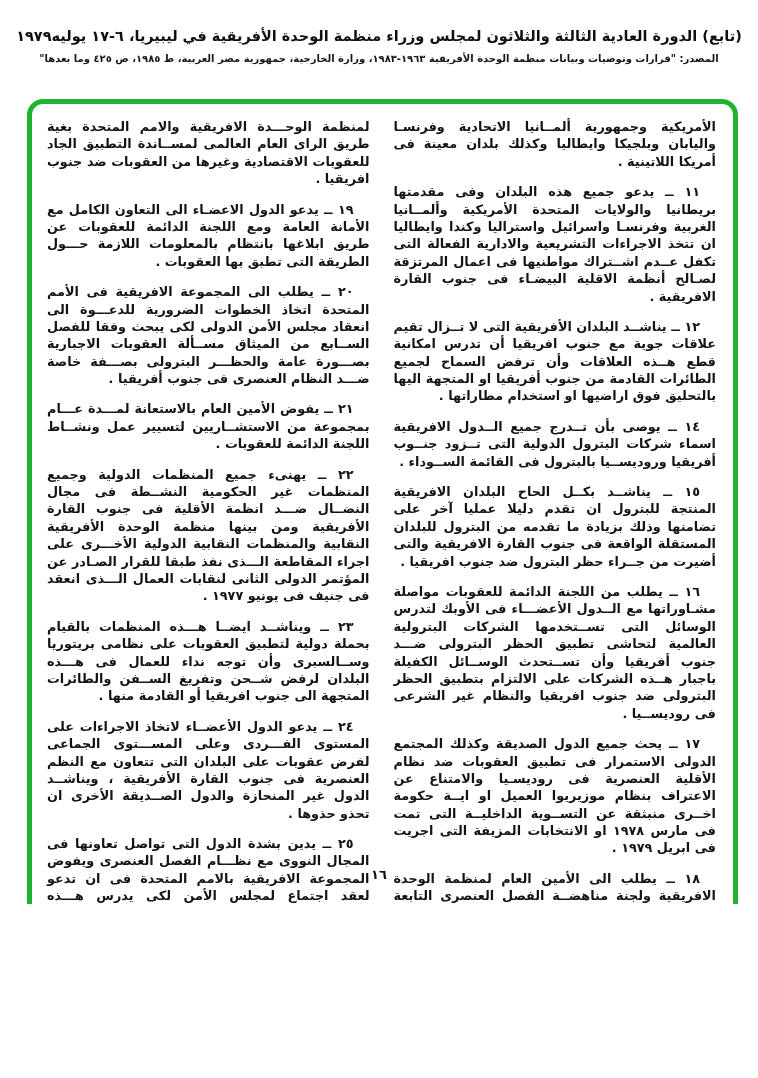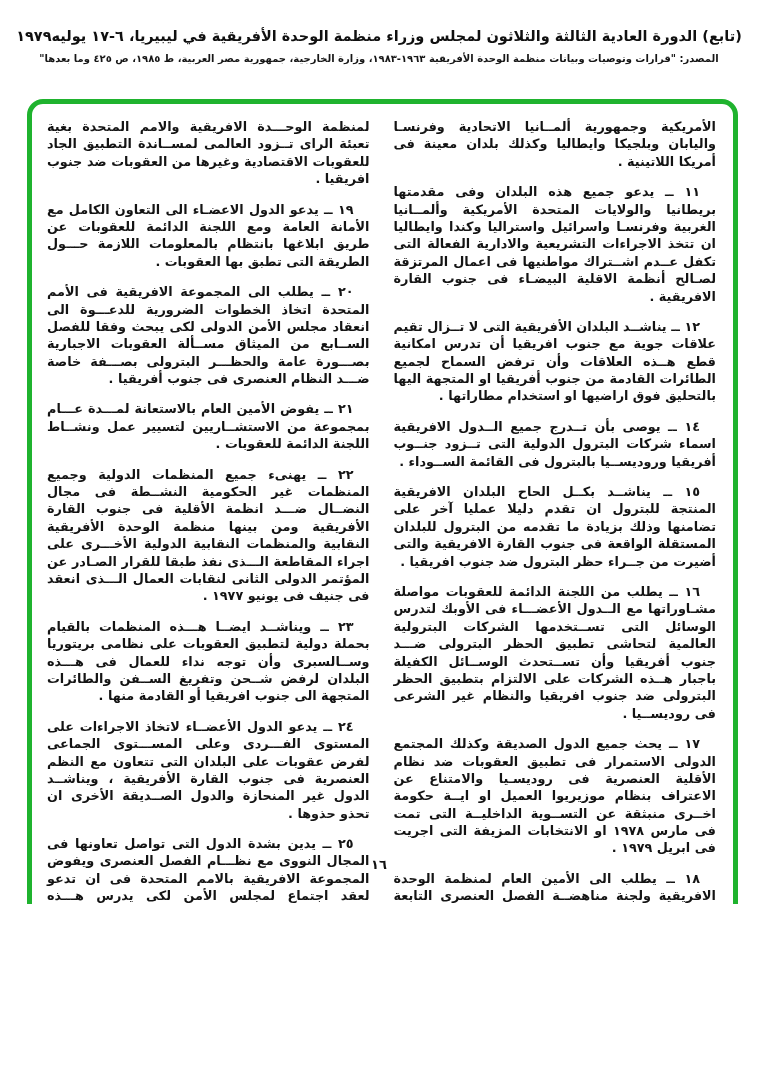--- a/index.html
+++ b/index.html
@@ -36,21 +36,21 @@
     line-height:1.36;
     font-weight:bold;
     text-align:justify;
     color:#141414;
   }
   .para{ margin:0 0 13px 0; text-indent:16px; }
   .para.cont{ text-indent:0; }
   .resv-h{ font-size:13px; font-weight:normal; margin:4px 0 12px 0; text-indent:0; }
   .para.resv{ margin-bottom:9px; }
   .pagenum{
-    position:absolute; bottom:32px; left:0;
+    position:absolute; bottom:22px; left:0;
     width:100%; text-align:center;
     font-size:13px; font-weight:bold; color:#111;
   }
 </style>
 </head>
 <body>
 
 <div class="page">
 
   <header class="hdr">
@@ -65,21 +65,21 @@
       <p class="para">١١ ــ يدعو جميع هذه البلدان وفى مقدمتها بريطانيا والولايات المتحدة الأمريكية وألمــانيا الغربية وفرنسـا واسرائيل واستراليا وكندا وايطاليا ان تتخذ الاجراءات التشريعية والادارية الفعالة التى تكفل عــدم اشــتراك مواطنيها فى اعمال المرتزقة لصـالح أنظمة الاقلية البيضـاء فى جنوب القارة الافريقية .</p>
       <p class="para">١٢ ــ يناشــد البلدان الأفريقية التى لا تــزال تقيم علاقات جوية مع جنوب افريقيا أن تدرس امكانية قطع هــذه العلاقات وأن ترفض السماح لجميع الطائرات القادمة من جنوب أفريقيا او المتجهة اليها بالتحليق فوق اراضيها او استخدام مطاراتها .</p>
       <p class="para">١٤ ــ يوصى بأن تــدرج جميع الــدول الافريقية اسماء شركات البترول الدولية التى تــزود جنــوب أفريقيا وروديســيا بالبترول فى القائمة الســوداء .</p>
       <p class="para">١٥ ــ يناشــد بكــل الحاح البلدان الافريقية المنتجة للبترول ان تقدم دليلا عمليا آخر على تضامنها وذلك بزيادة ما تقدمه من البترول للبلدان المستقلة الواقعة فى جنوب القارة الافريقية والتى أضيرت من جــراء حظر البترول ضد جنوب افريقيا .</p>
       <p class="para">١٦ ــ يطلب من اللجنة الدائمة للعقوبات مواصلة مشـاوراتها مع الــدول الأعضـــاء فى الأوبك لتدرس الوسائل التى تســتخدمها الشركات البترولية العالمية لتحاشى تطبيق الحظر البترولى ضـــد جنوب أفريقيا وأن تســتحدث الوســائل الكفيلة باجبار هــذه الشركات على الالتزام بتطبيق الحظر البترولى ضد جنوب افريقيا والنظام غير الشرعى فى روديســيا .</p>
       <p class="para">١٧ ــ يحث جميع الدول الصديقة وكذلك المجتمع الدولى الاستمرار فى تطبيق العقوبات ضد نظام الأقلية العنصرية فى روديسـيا والامتناع عن الاعتراف بنظام موزيريوا العميل او ايــة حكومة اخــرى منبثقة عن التســوية الداخليــة التى تمت فى مارس ١٩٧٨ او الانتخابات المزيفة التى اجريت فى ابريل ١٩٧٩ .</p>
       <p class="para">١٨ ــ يطلب الى الأمين العام لمنظمة الوحدة الافريقية ولجنة مناهضــة الفصل العنصرى التابعة للأمم المتحدة عقد مؤتمر عالمى فى عام ١٩٨٠ تحت الاشراف المشترك</p>
     </section>
 
     <section class="col">
-      <p class="para cont">لمنظمة الوحـــدة الافريقية والامم المتحدة بغية تعبئة الراى تــزود العالمى لمســاندة التطبيق الجاد للعقوبات الاقتصادية وغيرها من العقوبات ضد جنوب افريقيا .</p>
+      <p class="para cont">لمنظمة الوحـــدة الافريقية والامم المتحدة بغية طريق الراى العام العالمى لمســاندة التطبيق الجاد للعقوبات الاقتصادية وغيرها من العقوبات ضد جنوب افريقيا .</p>
       <p class="para">١٩ ــ يدعو الدول الاعضـاء الى التعاون الكامل مع الأمانة العامة ومع اللجنة الدائمة للعقوبات عن طريق ابلاغها بانتظام بالمعلومات اللازمة حـــول الطريقة التى تطبق بها العقوبات .</p>
       <p class="para">٢٠ ــ يطلب الى المجموعة الافريقية فى الأمم المتحدة اتخاذ الخطوات الضرورية للدعـــوة الى انعقاد مجلس الأمن الدولى لكى يبحث وفقا للفصل الســابع من الميثاق مســألة العقوبات الاجبارية بصـــورة عامة والحظـــر البترولى بصـــفة خاصة ضـــد النظام العنصرى فى جنوب أفريقيا .</p>
       <p class="para">٢١ ــ يفوض الأمين العام بالاستعانة لمـــدة عـــام بمجموعة من الاستشــاريين لتسيير عمل ونشــاط اللجنة الدائمة للعقوبات .</p>
       <p class="para">٢٢ ــ يهنىء جميع المنظمات الدولية وجميع المنظمات غير الحكومية النشــطة فى مجال النضــال ضـــد انظمة الأقلية فى جنوب القارة الأفريقية ومن بينها منظمة الوحدة الأفريقية النقابية والمنظمات النقابية الدولية الأخـــرى على اجراء المقاطعة الـــذى نفذ طبقا للقرار الصـادر عن المؤتمر الدولى الثانى لنقابات العمال الـــذى انعقد فى جنيف فى يونيو ١٩٧٧ .</p>
       <p class="para">٢٣ ــ ويناشــد ايضــا هـــذه المنظمات بالقيام بحملة دولية لتطبيق العقوبات على نظامى بريتوريا وســالسبرى وأن توجه نداء للعمال فى هـــذه البلدان لرفض شــحن وتفريغ الســفن والطائرات المتجهة الى جنوب افريقيا أو القادمة منها .</p>
       <p class="para">٢٤ ــ يدعو الدول الأعضــاء لاتخاذ الاجراءات على المستوى الفـــردى وعلى المســـتوى الجماعى لفرض عقوبات على البلدان التى تتعاون مع النظم العنصرية فى جنوب القارة الأفريقية ، ويناشــد الدول غير المنحازة والدول الصــديقة الأخرى ان تحذو حذوها .</p>
       <p class="para">٢٥ ــ يدين بشدة الدول التى تواصل تعاونها فى المجال النووى مع نظـــام الفصل العنصرى ويفوض المجموعة الافريقية بالامم المتحدة فى ان تدعو لعقد اجتماع لمجلس الأمن لكى يدرس هـــذه المسالة .</p>
       <h3 class="resv-h">تحفظات :</h3>
       <p class="para resv">9 ــ أبدت مالاوى تحفظات على هـــذا القرار .</p>
       <p class="para resv">٢ ــ أبدت النيجر تحفظا بشــأن الفقرتين ٣ و ٥ من منطوق القرار .</p>

